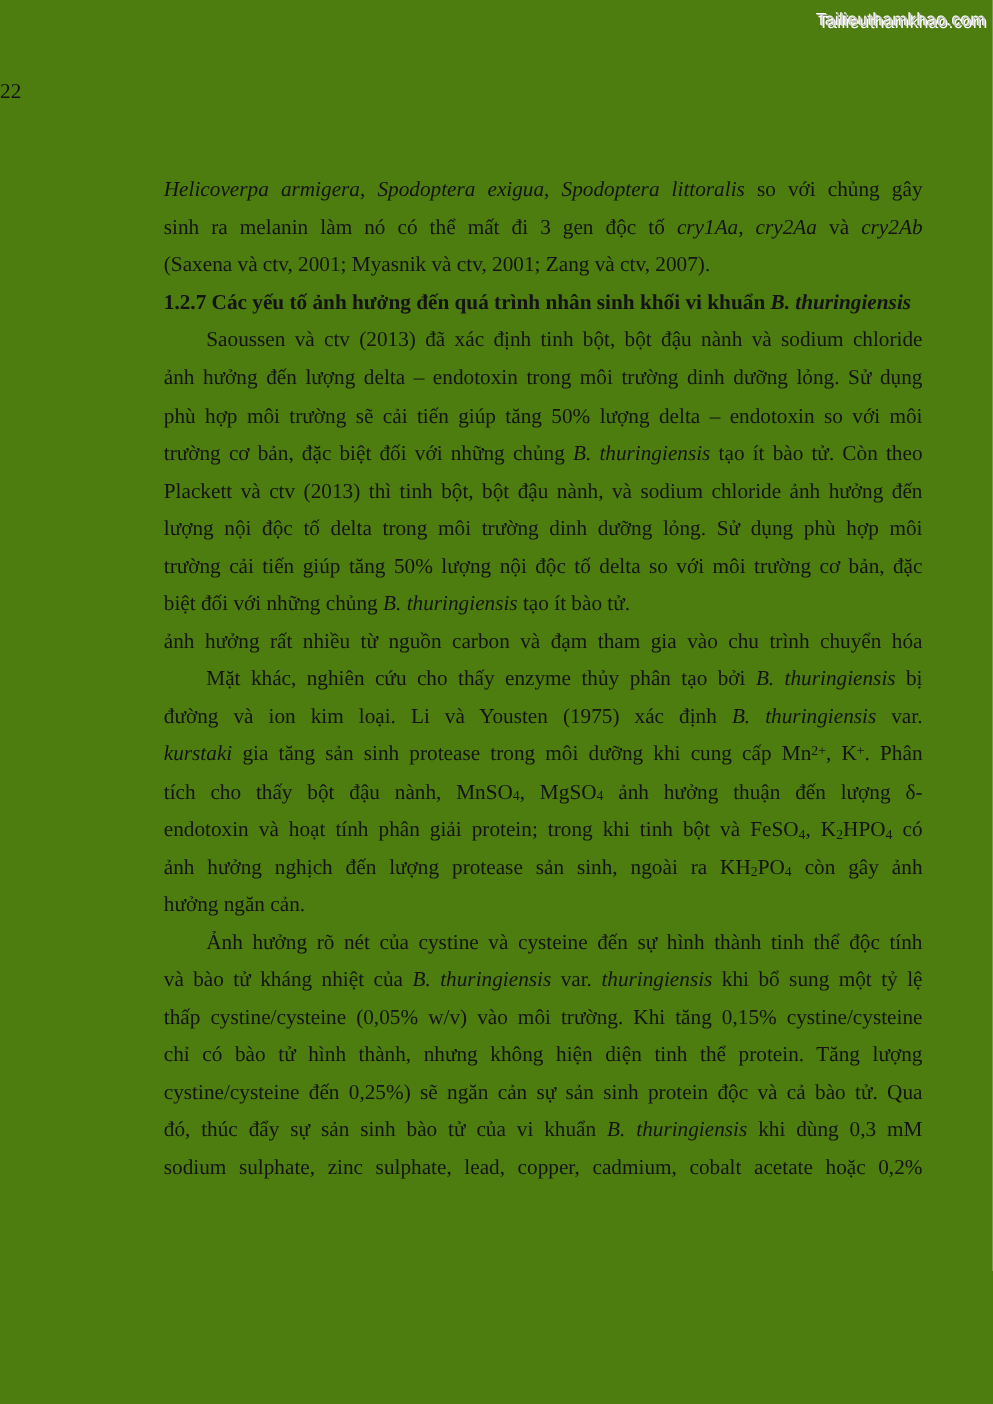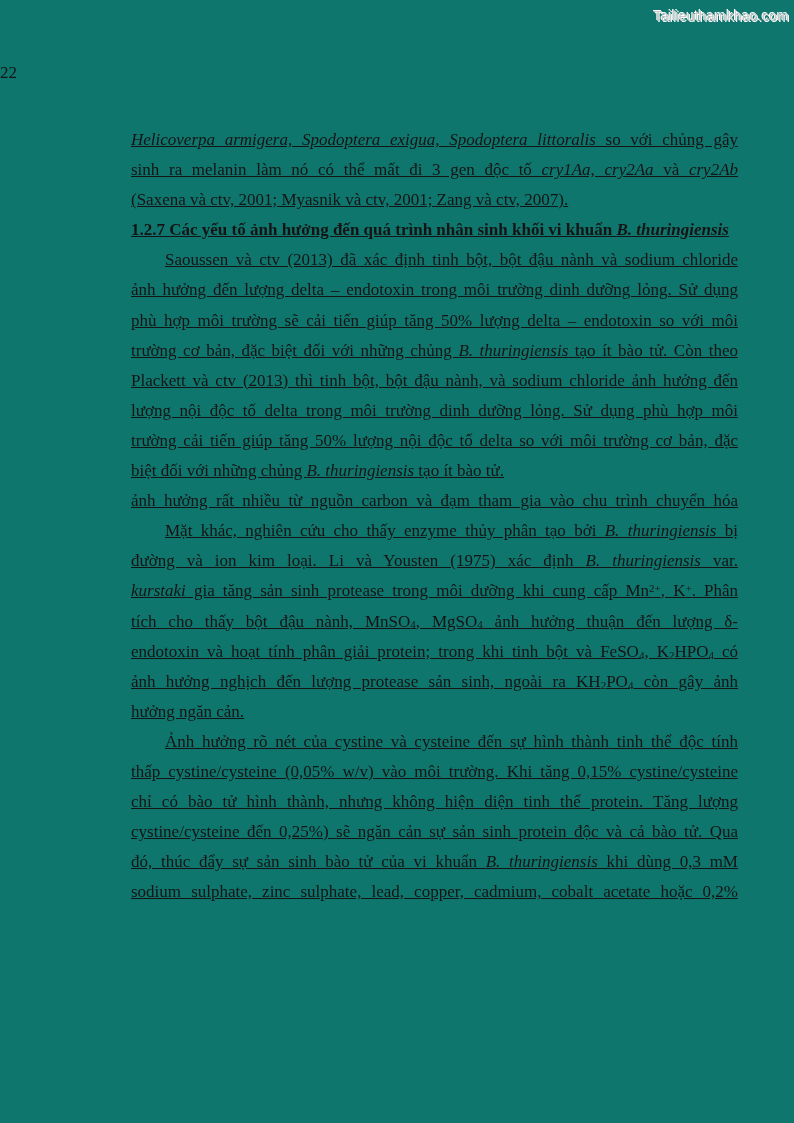--- a/index.html
+++ b/index.html
@@ -29,24 +29,23 @@
     position: absolute;
     top: 63px;
     left: 0;
     width: 770px;
     font-size: 17px;
   }
 
   .doc-body {
     position: absolute;
     left: 131px;
-    top: 125px;
+    top: 137px;
     width: 607px;
     font-size: 17px;
-    text-decoration: underline;
   }
 
   .block { margin: 0; padding: 0; }
 
   .line {
     line-height: 30.1px;
     text-align: left;
     word-spacing: normal;
   }
   .line.just {
@@ -71,21 +70,21 @@
     font-size: 11px;
     line-height: 0;
     vertical-align: baseline;
     position: relative;
     top: 0.18em;
   }
 </style>
 </head>
 <body>
 
-<div class="page" style="background: #0f766e; color: rgb(20, 20, 20);">
+<div class="page" style="background: #4d7c0f; color: rgb(20, 20, 20);">
   <div class="watermark" style="color: rgb(203, 203, 203);">Tailieuthamkhao.com</div>
 
   <div class="page-number">22</div>
 
   <div class="doc-body">
       <div class="block paragraph">
         <div class="line just"><span class="r i">Helicoverpa armigera, Spodoptera exigua, Spodoptera littoralis</span><span class="r"> so với chủng gây</span></div>
         <div class="line just"><span class="r">sinh ra melanin làm nó có thể mất đi 3 gen độc tố </span><span class="r i">cry1Aa, cry2Aa</span><span class="r"> và </span><span class="r i">cry2Ab</span></div>
         <div class="line"><span class="r">(Saxena và ctv, 2001; Myasnik và ctv, 2001; Zang và ctv, 2007).</span></div>
       </div>
@@ -107,20 +106,21 @@
         <div class="line just indent"><span class="r">Mặt khác, nghiên cứu cho thấy enzyme thủy phân tạo bởi </span><span class="r i">B. thuringiensis</span><span class="r"> bị</span></div>
         <div class="line just"><span class="r">đường và ion kim loại. Li và Yousten (1975) xác định </span><span class="r i">B. thuringiensis</span><span class="r"> var.</span></div>
         <div class="line just"><span class="r i">kurstaki</span><span class="r"> gia tăng sản sinh protease trong môi dưỡng khi cung cấp Mn</span><span class="r sup">2+</span><span class="r">, K</span><span class="r sup">+</span><span class="r">. Phân</span></div>
         <div class="line just"><span class="r">tích cho thấy bột đậu nành, MnSO</span><span class="r sub">4</span><span class="r">, MgSO</span><span class="r sub">4</span><span class="r"> ảnh hưởng thuận đến lượng δ-</span></div>
         <div class="line just"><span class="r">endotoxin và hoạt tính phân giải protein; trong khi tinh bột và FeSO</span><span class="r sub">4</span><span class="r">, K</span><span class="r sub">2</span><span class="r">HPO</span><span class="r sub">4</span><span class="r"> có</span></div>
         <div class="line just"><span class="r">ảnh hưởng nghịch đến lượng protease sản sinh, ngoài ra KH</span><span class="r sub">2</span><span class="r">PO</span><span class="r sub">4</span><span class="r"> còn gây ảnh</span></div>
         <div class="line"><span class="r">hưởng ngăn cản.</span></div>
       </div>
       <div class="block paragraph">
         <div class="line just indent"><span class="r">Ảnh hưởng rõ nét của cystine và cysteine đến sự hình thành tinh thể độc tính</span></div>
+        <div class="line just"><span class="r">và bào tử kháng nhiệt của </span><span class="r i">B. thuringiensis</span><span class="r"> var. </span><span class="r i">thuringiensis</span><span class="r"> khi bổ sung một tỷ lệ</span></div>
         <div class="line just"><span class="r">thấp cystine/cysteine (0,05% w/v) vào môi trường. Khi tăng 0,15% cystine/cysteine</span></div>
         <div class="line just"><span class="r">chỉ có bào tử hình thành, nhưng không hiện diện tinh thể protein. Tăng lượng</span></div>
         <div class="line just"><span class="r">cystine/cysteine đến 0,25%) sẽ ngăn cản sự sản sinh protein độc và cả bào tử. Qua</span></div>
         <div class="line just"><span class="r">đó, thúc đẩy sự sản sinh bào tử của vi khuẩn </span><span class="r i">B. thuringiensis</span><span class="r"> khi dùng 0,3 mM</span></div>
         <div class="line just"><span class="r">sodium sulphate, zinc sulphate, lead, copper, cadmium, cobalt acetate hoặc 0,2%</span></div>
       </div>
     </div>
 </div>
 
 </body></html>

